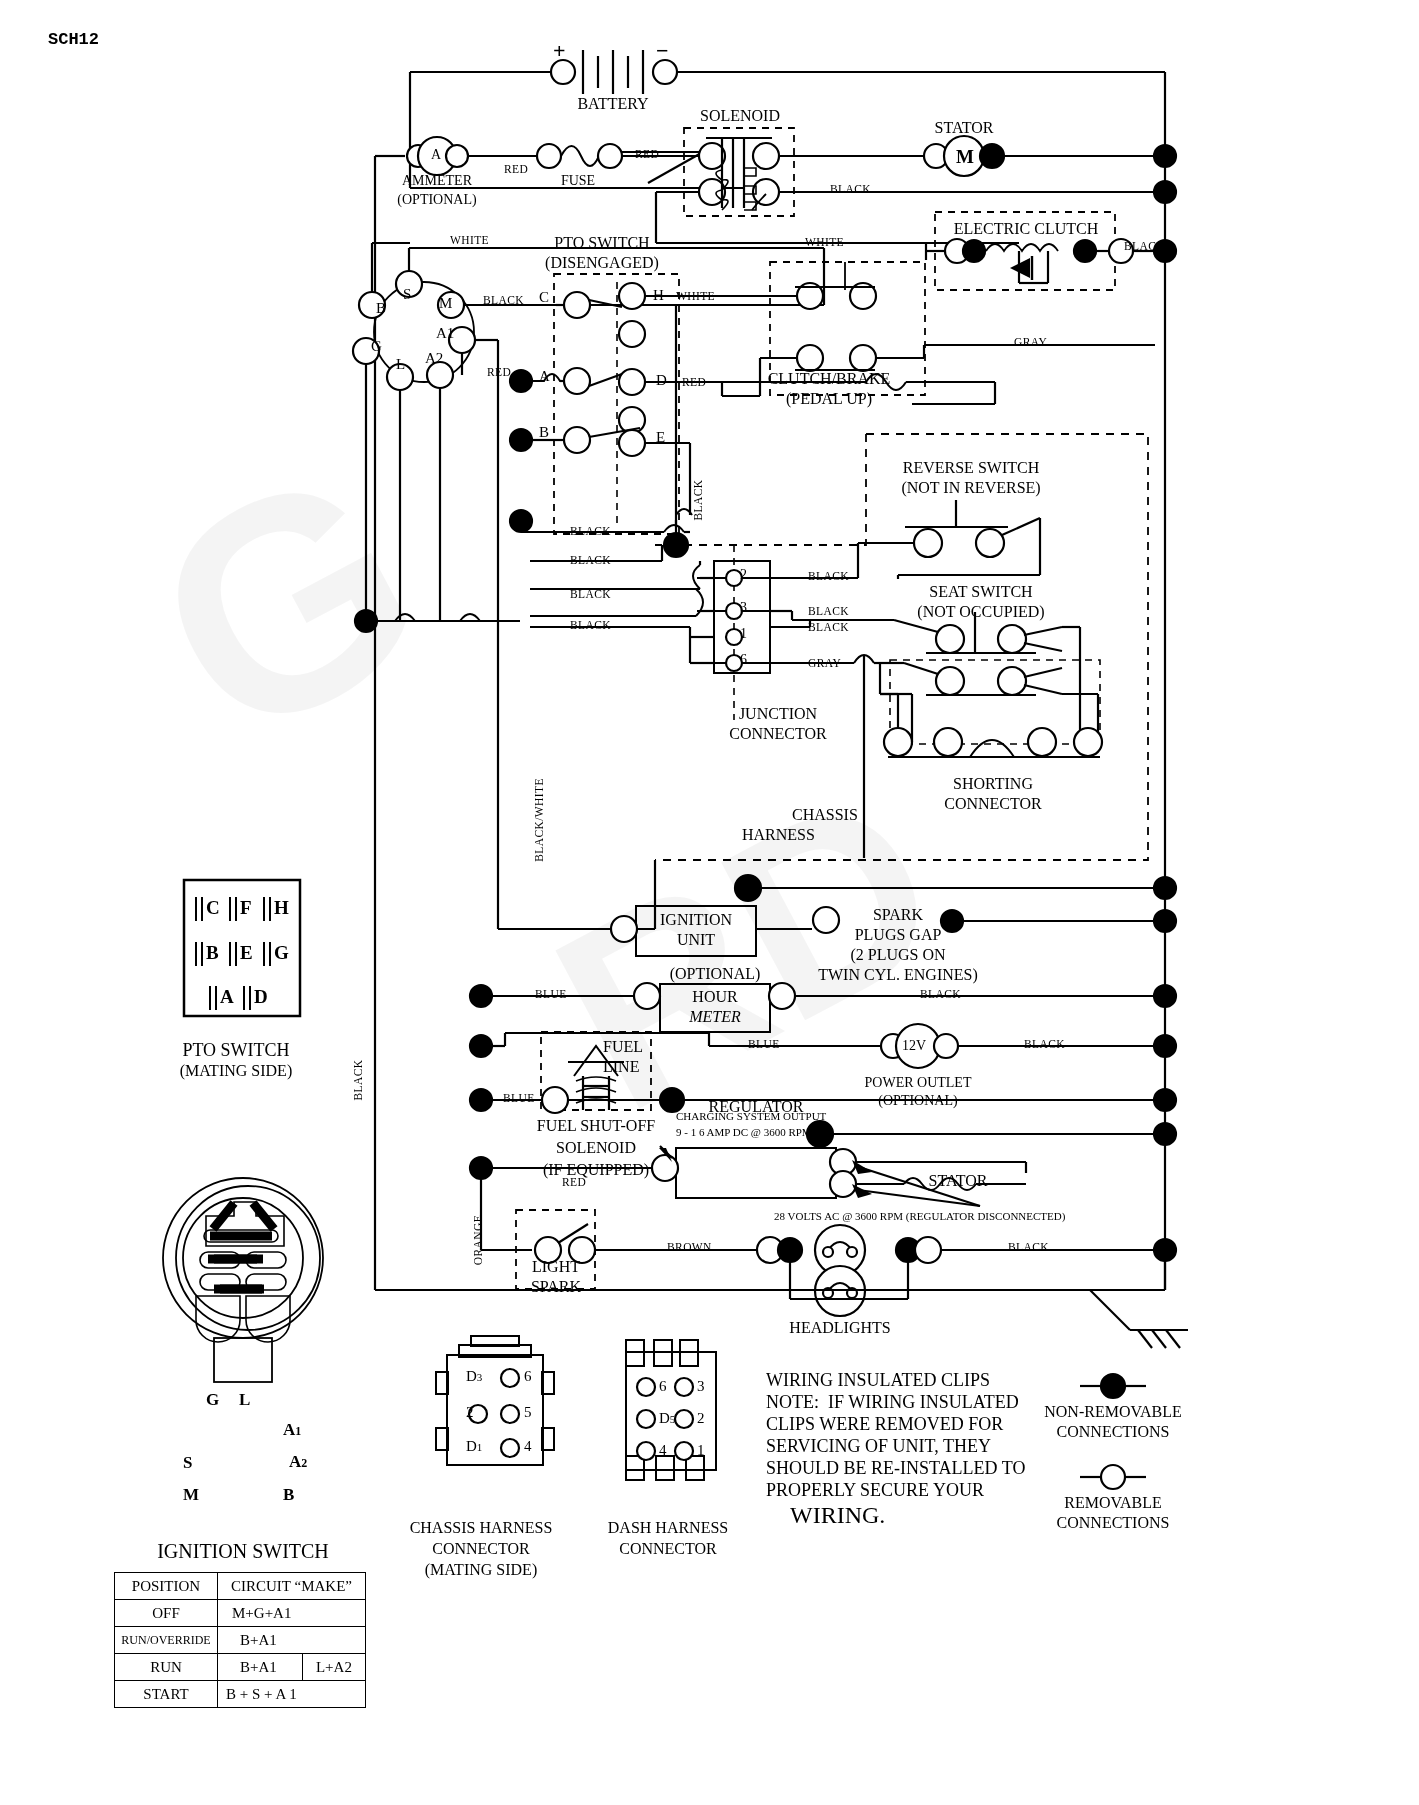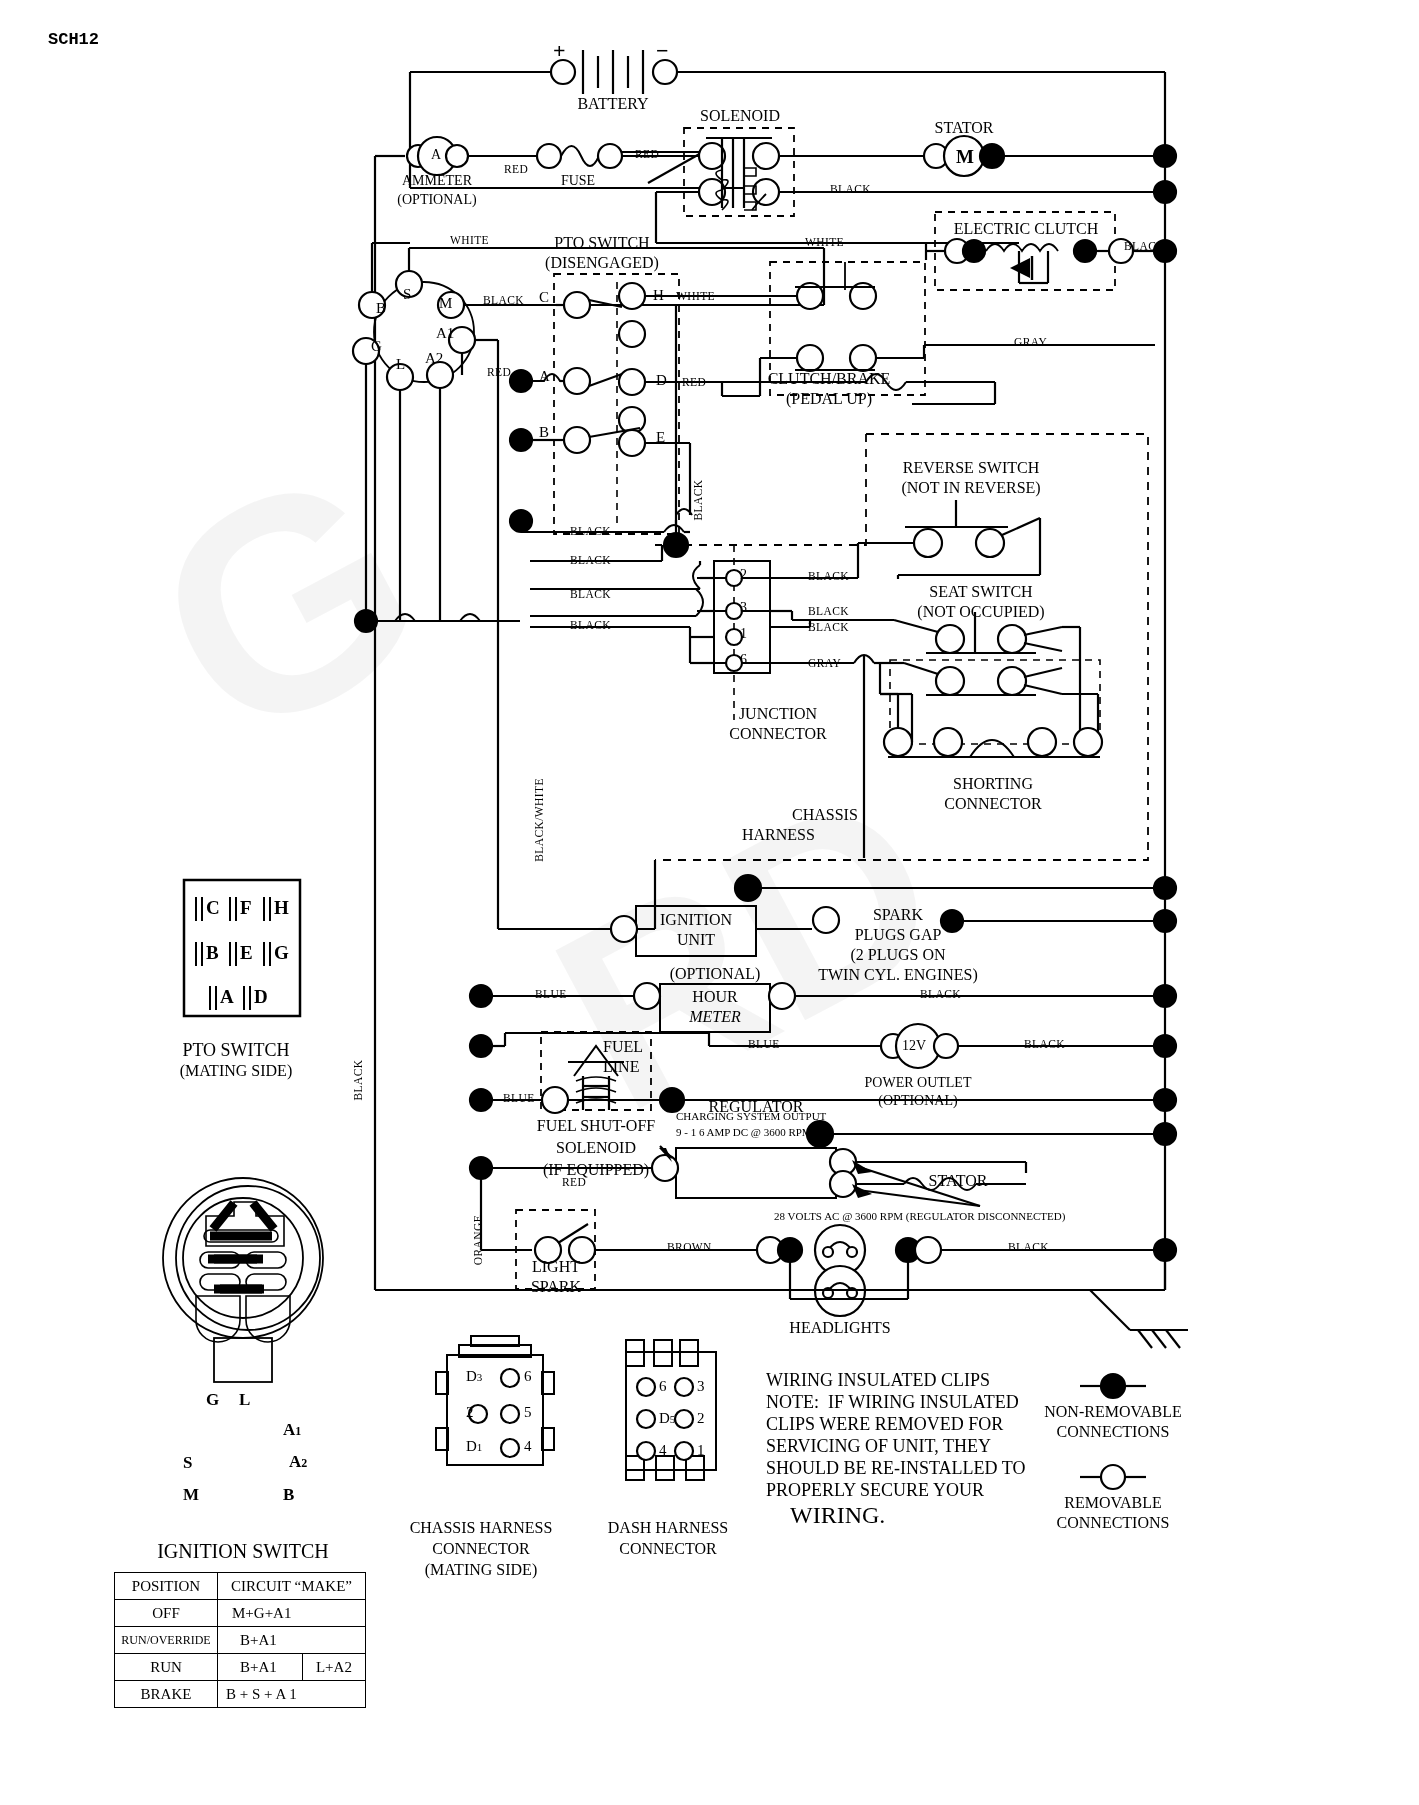--- a/index.html
+++ b/index.html
@@ -639,21 +639,21 @@
     <tr>
       <td style="font-size:12px;">RUN/OVERRIDE</td>
       <td colspan="2" style="text-align:left;padding-left:22px;">B+A1</td>
     </tr>
     <tr>
       <td>RUN</td>
       <td style="text-align:left;padding-left:22px;">B+A1</td>
       <td style="border-left:none;">L+A2</td>
     </tr>
     <tr>
-      <td>BRAKE</td>
+      <td>START</td>
       <td colspan="2" style="text-align:left;padding-left:8px;">B + S + A 1</td>
     </tr>
   </tbody>
     </table>
 
   <div class="lbl" style="left:466px;top:1368px;font-size:15px;">D<span style="font-size:11px;">3</span></div>
   <div class="lbl" style="left:524px;top:1368px;font-size:15px;">6</div>
   <div class="lbl" style="left:466px;top:1404px;font-size:15px;">2</div>
   <div class="lbl" style="left:524px;top:1404px;font-size:15px;">5</div>
   <div class="lbl" style="left:466px;top:1438px;font-size:15px;">D<span style="font-size:11px;">1</span></div>

